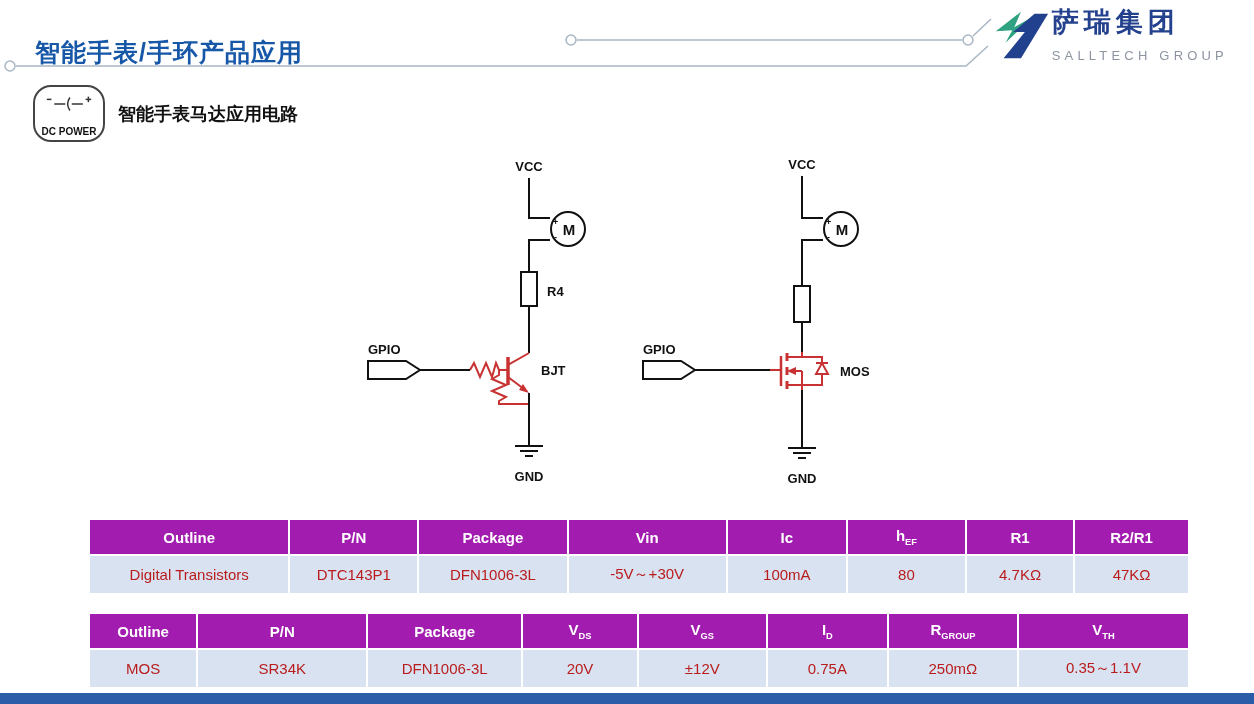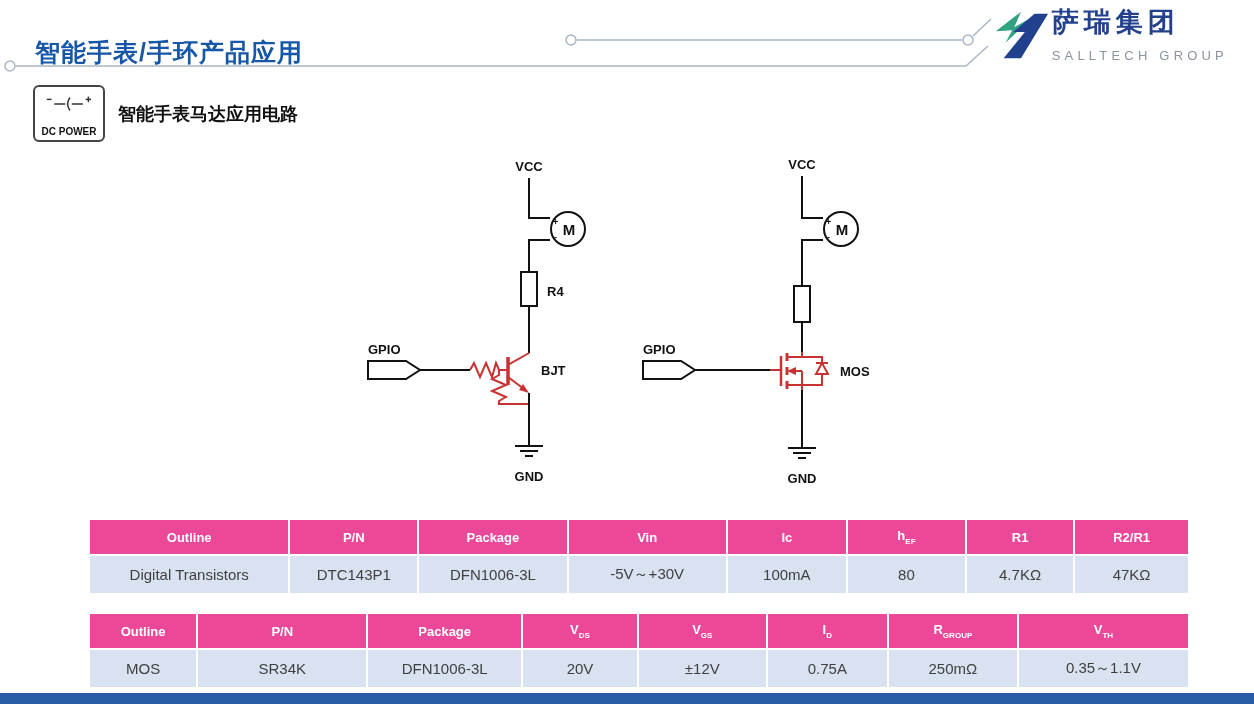--- a/index.html
+++ b/index.html
@@ -12,42 +12,42 @@
     position:absolute; left:35px; top:12px;
     font-size:25px; font-weight:bold; color:#1657A8; letter-spacing:1px;margin-top:24px;
   }
   .full-svg { position:absolute; left:0; top:0; width:1254px; height:704px; pointer-events:none; }
   .logo { position:absolute; top:8px; right:26px; display:flex; align-items:center; gap:2px; }
   .logo-icon svg { width:58px; height:52px; display:block; }
   .logo-cn { font-size:27px; font-weight:bold; color:#24418E; letter-spacing:5px; line-height:1.1; }
   .logo-en { font-size:13px; color:#8C94A0; letter-spacing:4.2px; margin-top:10px; }
   .dc-power-box {
     position:absolute; left:33px; top:85px; width:72px; height:57px;
-    border:2px solid #444; border-radius:6px; background:#fff;
+    border:2px solid #444; border-radius:18px; background:#fff;
     display:flex; flex-direction:column; align-items:center; justify-content:space-between;
     padding:5px 2px 3px;
   }
   .dc-power-label { font-size:10px; font-weight:bold; color:#111; }
   .section-subtitle {
     position:absolute; left:118px; top:102px;
     font-size:18px; font-weight:bold; color:#111;
   }
   .spec-table {
     position:absolute; left:88px; width:1102px;
     border-collapse:separate; border-spacing:2px;
     table-layout:fixed;
   }
   #transistor-table { top:518px; }
   #mos-table { top:612px; }
   .spec-table th {
-    background:#ec4899; color:#fff; font-weight:bold; font-size:13px;
+    background:#a21caf; color:#fff; font-weight:bold; font-size:15px;
     height:34px; text-align:center; vertical-align:middle;
   }
   .spec-table td {
-    background:#D9E2F1; color:#404040; font-size:15px;
+    background:#D9E2F1; color:#b91c1c; font-size:15px;
     height:37px; text-align:center; vertical-align:middle;
   }
   .spec-table sub { font-size:0.62em; font-weight:bold; }
   #transistor-table th:nth-child(1), #transistor-table td:nth-child(1){width:18.3%;}
   #transistor-table th:nth-child(2), #transistor-table td:nth-child(2){width:11.7%;}
   #transistor-table th:nth-child(3), #transistor-table td:nth-child(3){width:13.6%;}
   #transistor-table th:nth-child(4), #transistor-table td:nth-child(4){width:14.5%;}
   #transistor-table th:nth-child(5), #transistor-table td:nth-child(5){width:10.9%;}
   #transistor-table th:nth-child(6), #transistor-table td:nth-child(6){width:10.8%;}
   #transistor-table th:nth-child(7), #transistor-table td:nth-child(7){width:9.8%;}

